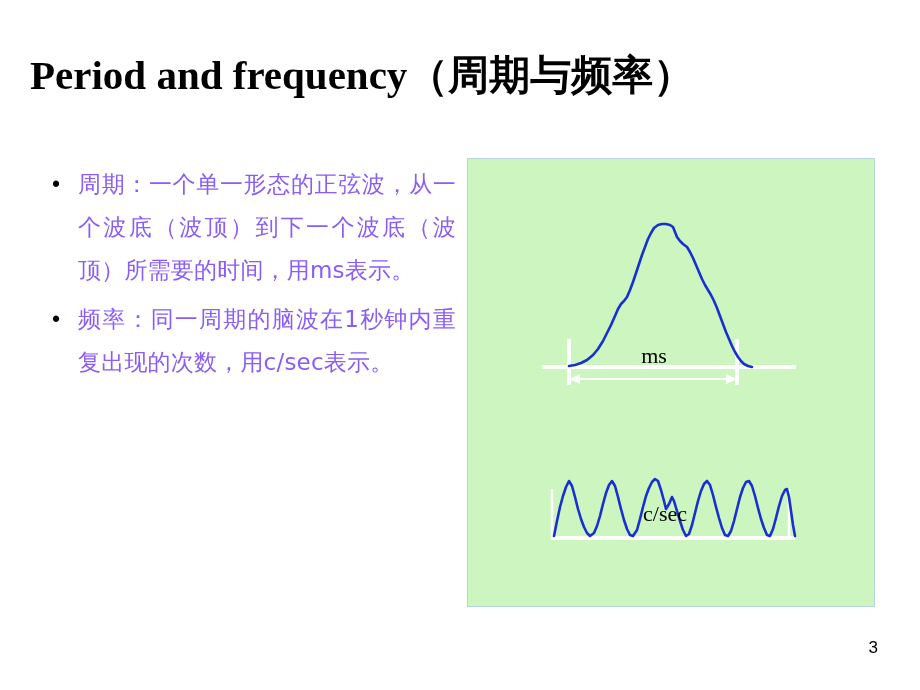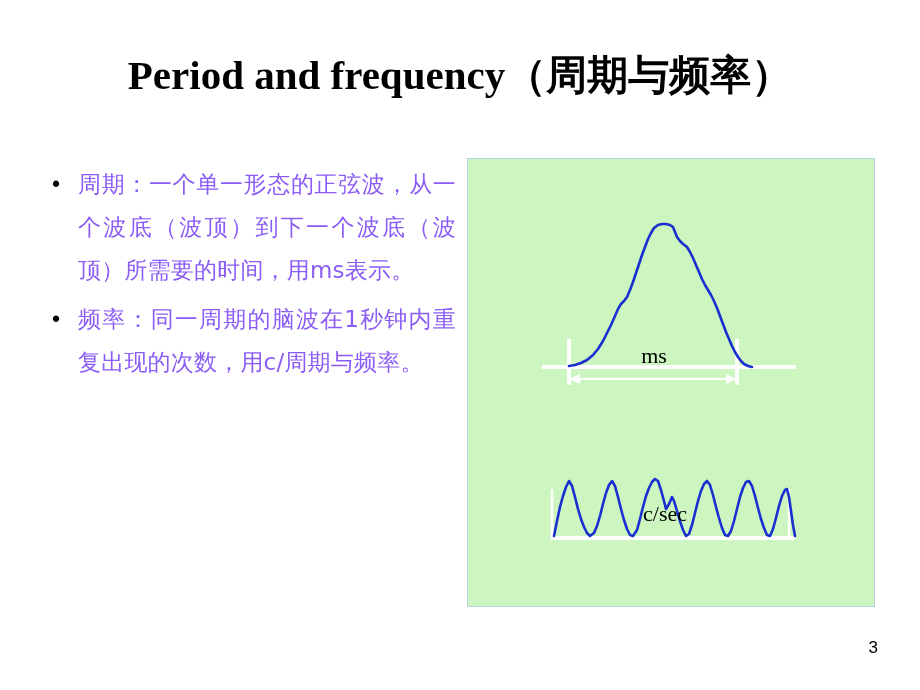--- a/index.html
+++ b/index.html
@@ -22,21 +22,21 @@
     height: 690px;
     background: #ffffff;
   }
 
   
   #slide-title {
     position: absolute;
     left: 30px;
     top: 52px;
     width: 860px;
-    text-align: center;
+    text-align: left;
     font-family: "Liberation Serif", "DejaVu Serif", serif;
     font-weight: bold;
     font-size: 41px;
     line-height: 1.15;
     color: #000000;
     letter-spacing: 0px;
     white-space: nowrap;
   }
 
   
@@ -117,21 +117,21 @@
 
   <div id="body-text">
 
     <div class="bullet-row">
       <span class="bullet-mark">•</span>
       <span class="bullet-text">周期：一个单一形态的正弦波，从一个波底（波顶）到下一个波底（波顶）所需要的时间，用ms表示。</span>
     </div>
 
     <div class="bullet-row">
       <span class="bullet-mark">•</span>
-      <span class="bullet-text">频率：同一周期的脑波在1秒钟内重复出现的次数，用c/周期与频率。</span>
+      <span class="bullet-text">频率：同一周期的脑波在1秒钟内重复出现的次数，用c/sec表示。</span>
     </div>
 
   </div>
 
   <div id="figure-panel">
     <svg id="figure-svg" viewBox="0 0 408 449">
 
       <g>
 
         <line x1="74" y1="208" x2="328" y2="208" stroke="#ffffff" stroke-width="4"></line>

